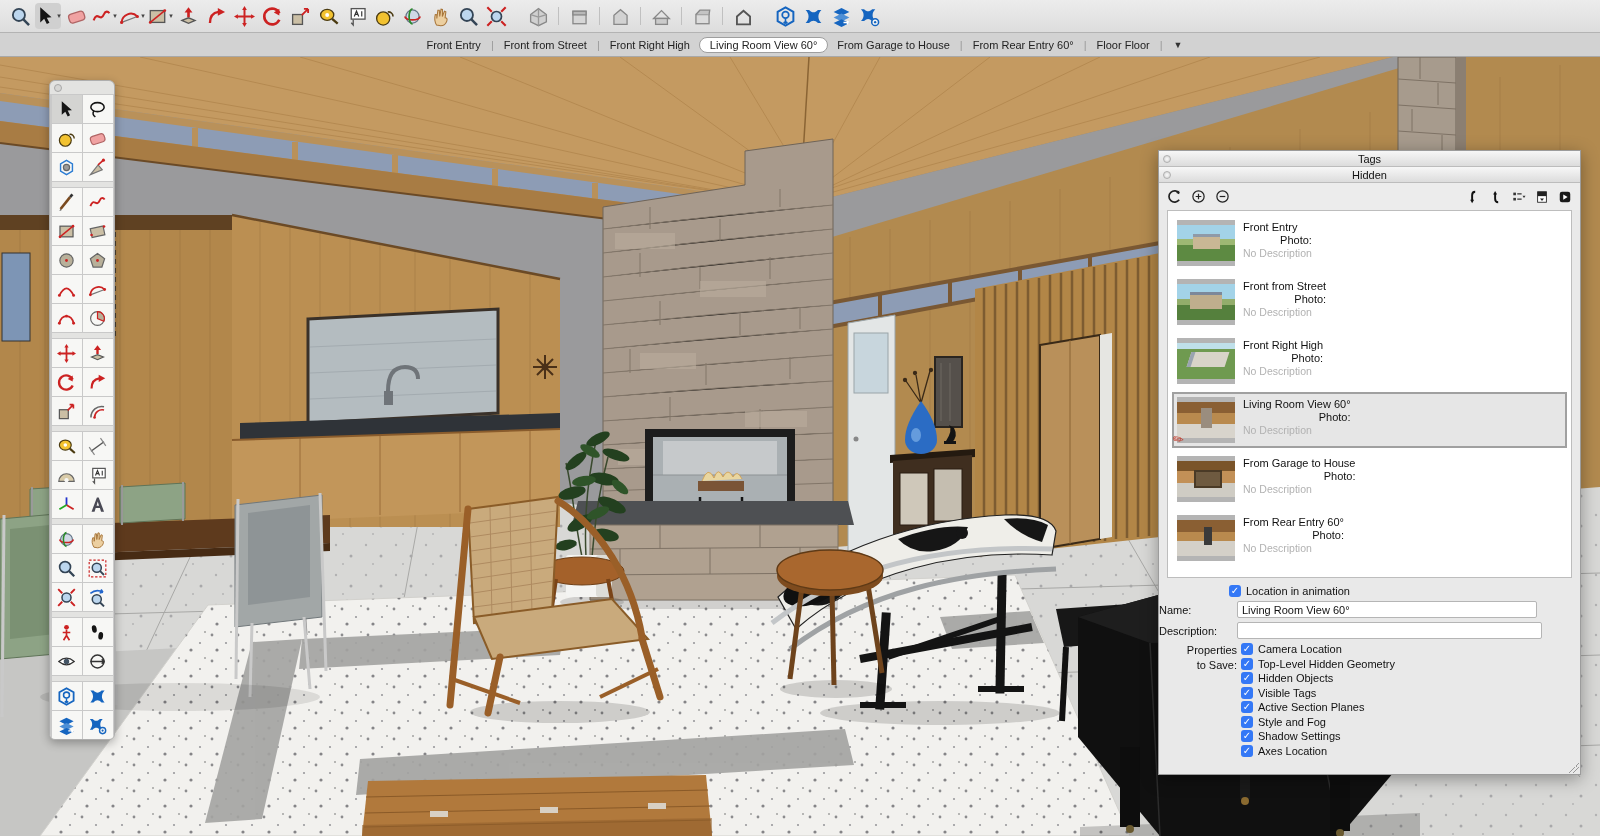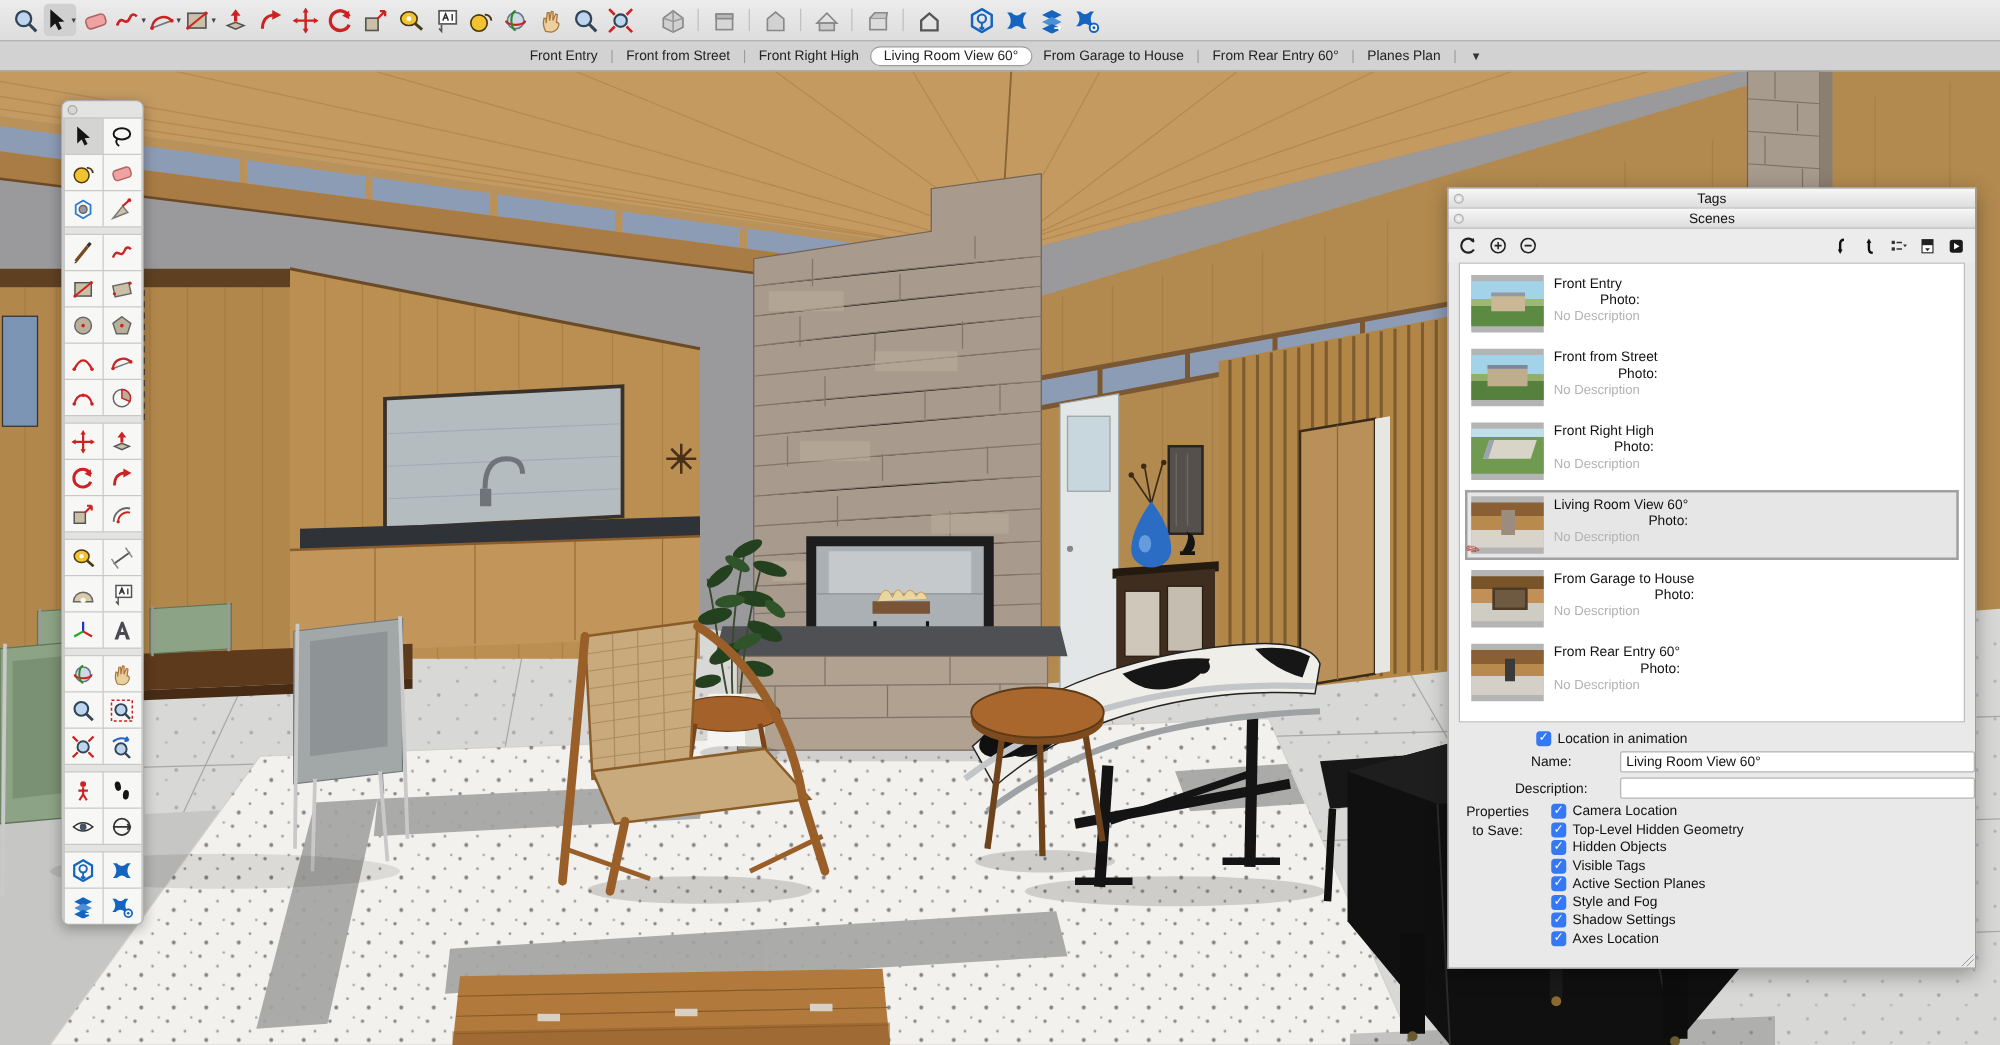--- a/index.html
+++ b/index.html
@@ -55,27 +55,27 @@
   .t-int2 .img::after{content:"";position:absolute;left:30%;top:24%;width:40%;height:40%;background:#6e5a40;border:2px solid #4a3a26;}
   .t-int3 .img{background:linear-gradient(180deg,#8a5f33 0 32%,#b98a4e 32% 58%,#d4d0c8 58% 100%);}
   .t-int3 .img::after{content:"";position:absolute;left:46%;top:20%;width:14%;height:50%;background:#3a3a3a;}
   .pencil-badge{position:absolute;left:-4px;bottom:-4px;font-size:13px;color:#c23a2a;transform:rotate(-35deg);}
   .scene-meta{line-height:13px;padding-top:1px;}
   .scene-title{color:#111;}
   .scene-photo{color:#111;text-align:right;}
   .scene-desc{color:#b2b2b2;font-size:10.5px;}
   #scene-details{padding-top:7px;}
   .drow{display:flex;align-items:center;margin-bottom:4px;}
-  .dlabel{width:78px;text-align:center;margin-right:16px;flex:none;color:#111;padding-left:43px;}
+  .dlabel{width:78px;text-align:left;margin-right:0;flex:none;color:#111;}
   .cb{width:12px;height:12px;border-radius:3px;background:#3478f6;color:#fff;font-size:10px;line-height:12px;text-align:center;margin-right:5px;flex:none;cursor:pointer;}
   .field{height:17px;background:#fff;border:1px solid #b5b5b5;border-radius:2px;display:flex;align-items:center;padding:0 4px;box-sizing:border-box;}
   #name-field{width:300px;}
   #desc-field{width:305px;}
   .props{display:flex;}
-  .props-labels{width:78px;text-align:center;margin-right:4px;flex:none;line-height:14.5px;}
+  .props-labels{width:78px;text-align:right;margin-right:4px;flex:none;line-height:14.5px;}
   .props-list .drow{margin-bottom:2.5px;}
   #panel-resize{position:absolute;right:1px;bottom:1px;width:10px;height:10px;cursor:nwse-resize;background:
     linear-gradient(135deg,transparent 0 50%,#999 50% 55%,transparent 55% 70%,#999 70% 75%,transparent 75%);}
 </style>
 </head>
 <body>
 
 <svg width="0" height="0" style="position:absolute" aria-hidden="true">
 <defs>
 <symbol id="s-cursor" viewBox="0 0 16 16">
@@ -986,21 +986,21 @@
     <span class="tab">Front Entry</span>
     <span class="tabsep">|</span>
     <span class="tab">Front from Street</span>
     <span class="tabsep">|</span>
     <span class="tab">Front Right High</span>
     <span class="tab active">Living Room View 60°</span>
     <span class="tab">From Garage to House</span>
     <span class="tabsep">|</span>
     <span class="tab">From Rear Entry 60°</span>
     <span class="tabsep">|</span>
-    <span class="tab">Planes Plan</span>
+    <span class="tab">Floor Floor</span>
     <span class="tabsep">|</span>
     <span class="tab-overflow">▼</span>
   </div>
 
   <div id="palette">
     <div id="palette-title">
         <span id="palette-close"></span>
       </div>
     <div class="pgrid">
       <span class="pcell pressed">
@@ -1222,21 +1222,21 @@
     </div>
   </div>
 
   <div id="panel">
     <div class="phdr">
         <span class="pc"></span>
         <span>Tags</span>
       </div>
     <div class="phdr">
         <span class="pc"></span>
-        <span>Scenes</span>
+        <span>Hidden</span>
       </div>
 
     <div id="scenes-toolbar">
       <span class="sbtn">
           <svg class="i15">
             <use href="#s-refresh"></use>
           </svg>
         </span>
       <span class="sbtn">
           <svg class="i15">

